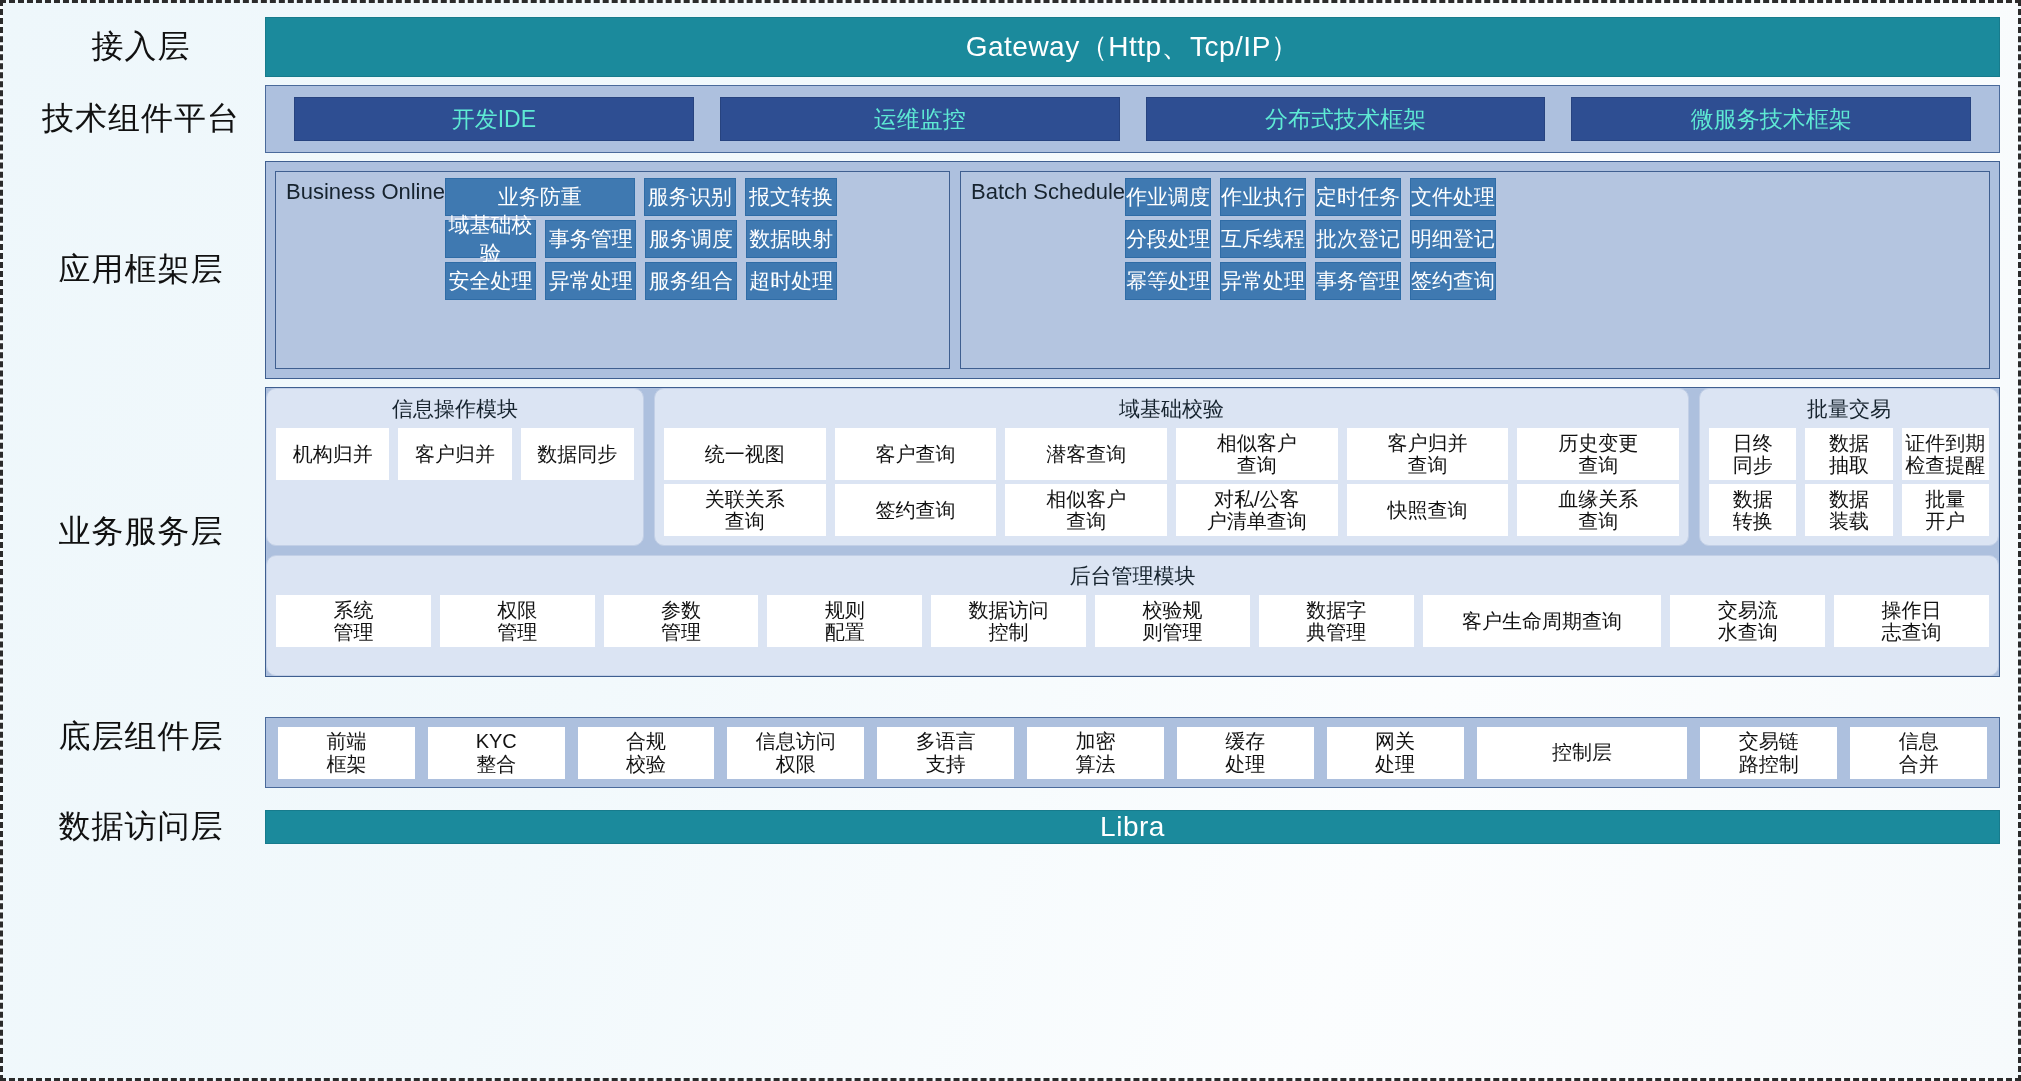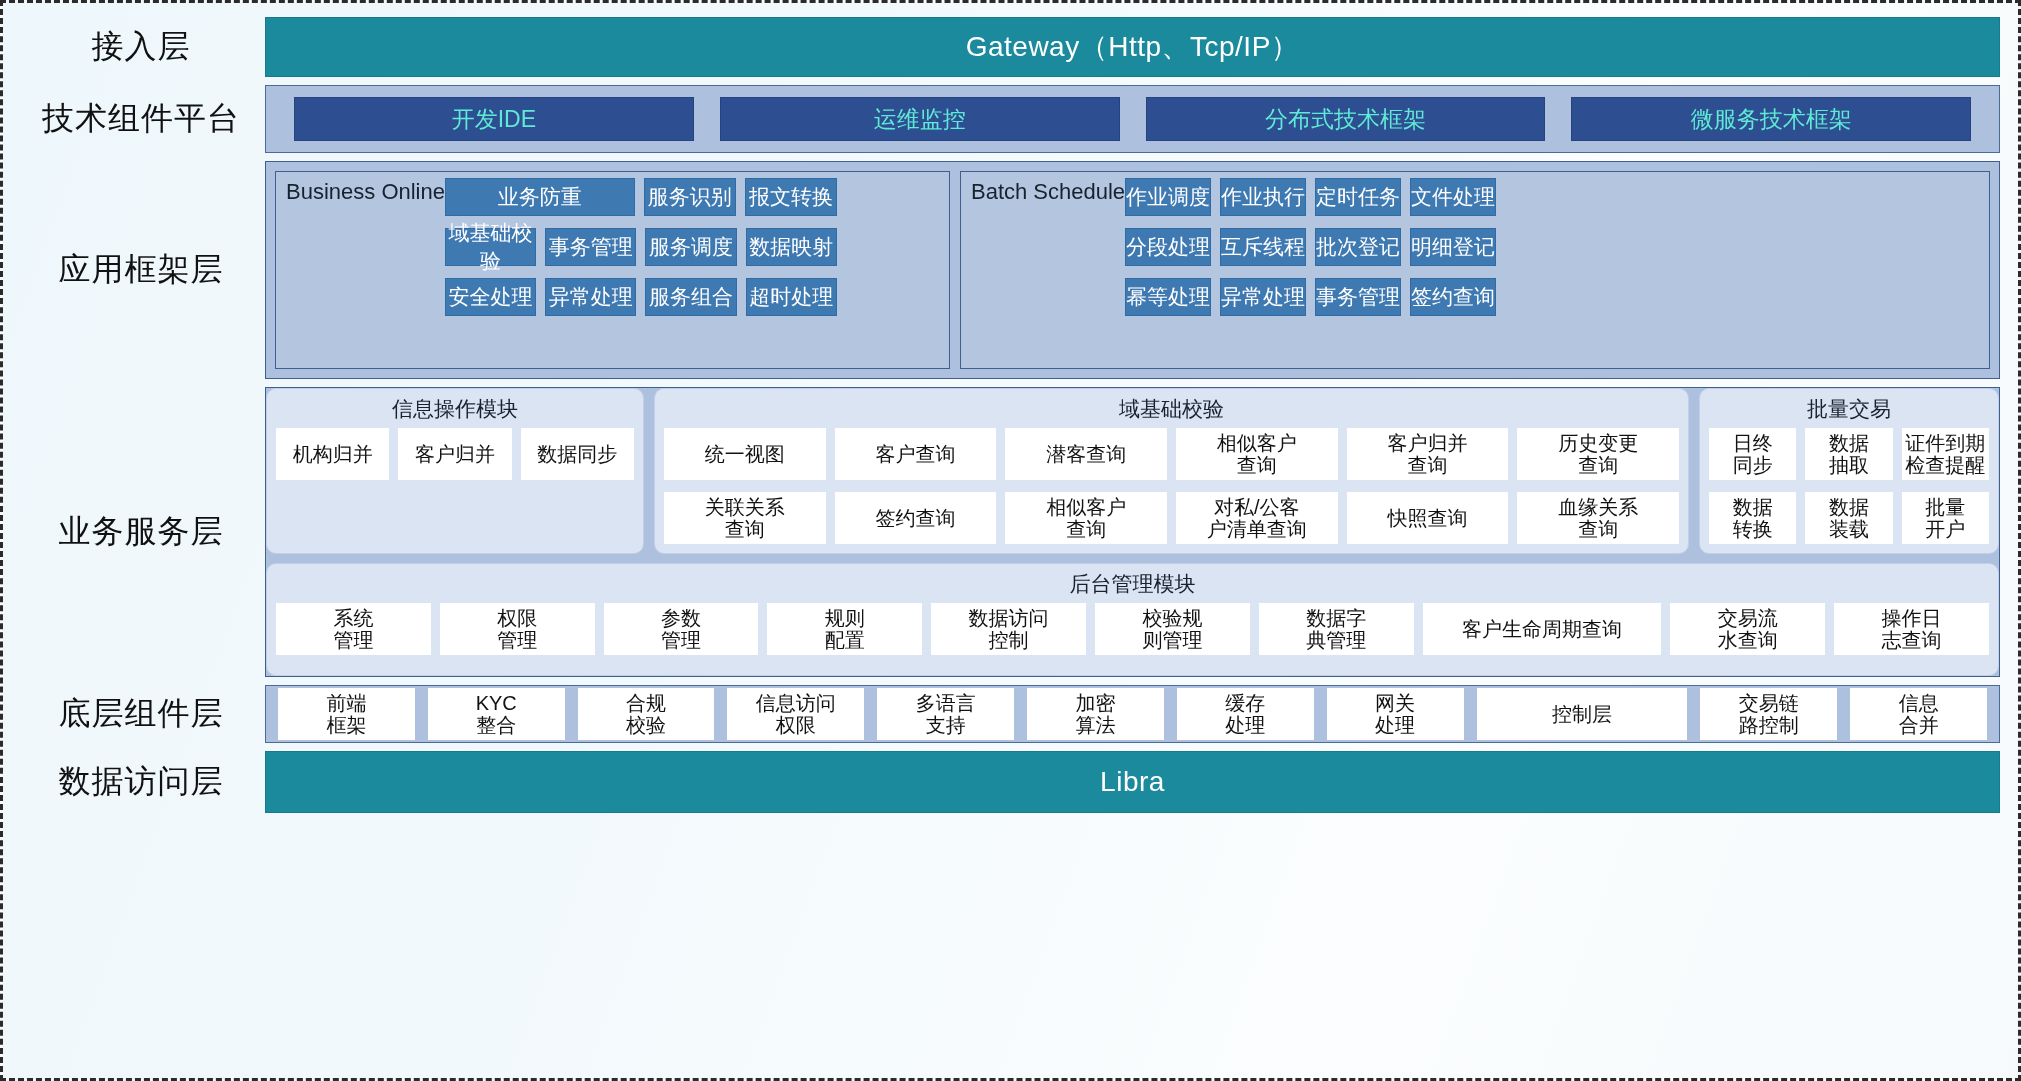--- a/index.html
+++ b/index.html
@@ -33,21 +33,21 @@
   .teal-bar {
     flex: 1 1 auto;
     background: #1b8a9c;
     border: 1px solid #177b8c;
     color: #fff;
     display: flex; align-items: center; justify-content: center;
     font-size: 28px;
     letter-spacing: 0.5px;
   }
   #row-gateway .row-body { height: 60px; }
-  #row-data .row-body   { height: 62px; }
+  #row-data .row-body   { height: 62px; align-items: center; }
 
   
   .panel-lightblue {
     flex: 1 1 auto;
     background: #adc0de;
     border: 1px solid #4a6a9b;
     display: flex; align-items: center;
     gap: 26px;
     padding: 10px 28px;
   }
@@ -76,21 +76,21 @@
     border: 1px solid #3f5f90;
     padding: 6px 10px 9px 10px;
     display: flex; flex-direction: row;
   }
   .group-title {
     text-align: center;
     font-size: 22px;
     color: #16232e;
     padding: 1px 0 6px 0;
   }
-  .grid { display: flex; flex-direction: column; gap: 12px; }
+  .grid { display: flex; flex-direction: column; gap: 4px; }
   .grid-row { display: flex; gap: 9px; }
   .chip-midblue {
     background: #3f79b1;
     border: 1px solid #2f6ca6;
     color: #ffffff;
     font-size: 21px;
     height: 38px;
     display: flex; align-items: center; justify-content: center;
     flex: 1 1 0;
     text-align: center;
@@ -143,21 +143,21 @@
   
   .panel-components {
     flex: 1 1 auto;
     background: #adc0de;
     border: 1px solid #4a6a9b;
     padding: 10px 12px;
     display: flex;
     gap: 13px;
     align-items: center;
   }
-  #row-components .row-body { height: 58px; }
+  #row-components .row-body { height: 71px; margin-top: 32px; }
 
   .chip-wide { flex: 1.55 1 0; }
 </style>
 </head>
 <body>
 
 <div class="page">
 
   <div class="row" id="row-gateway">
     <div class="row-label">接入层</div>

